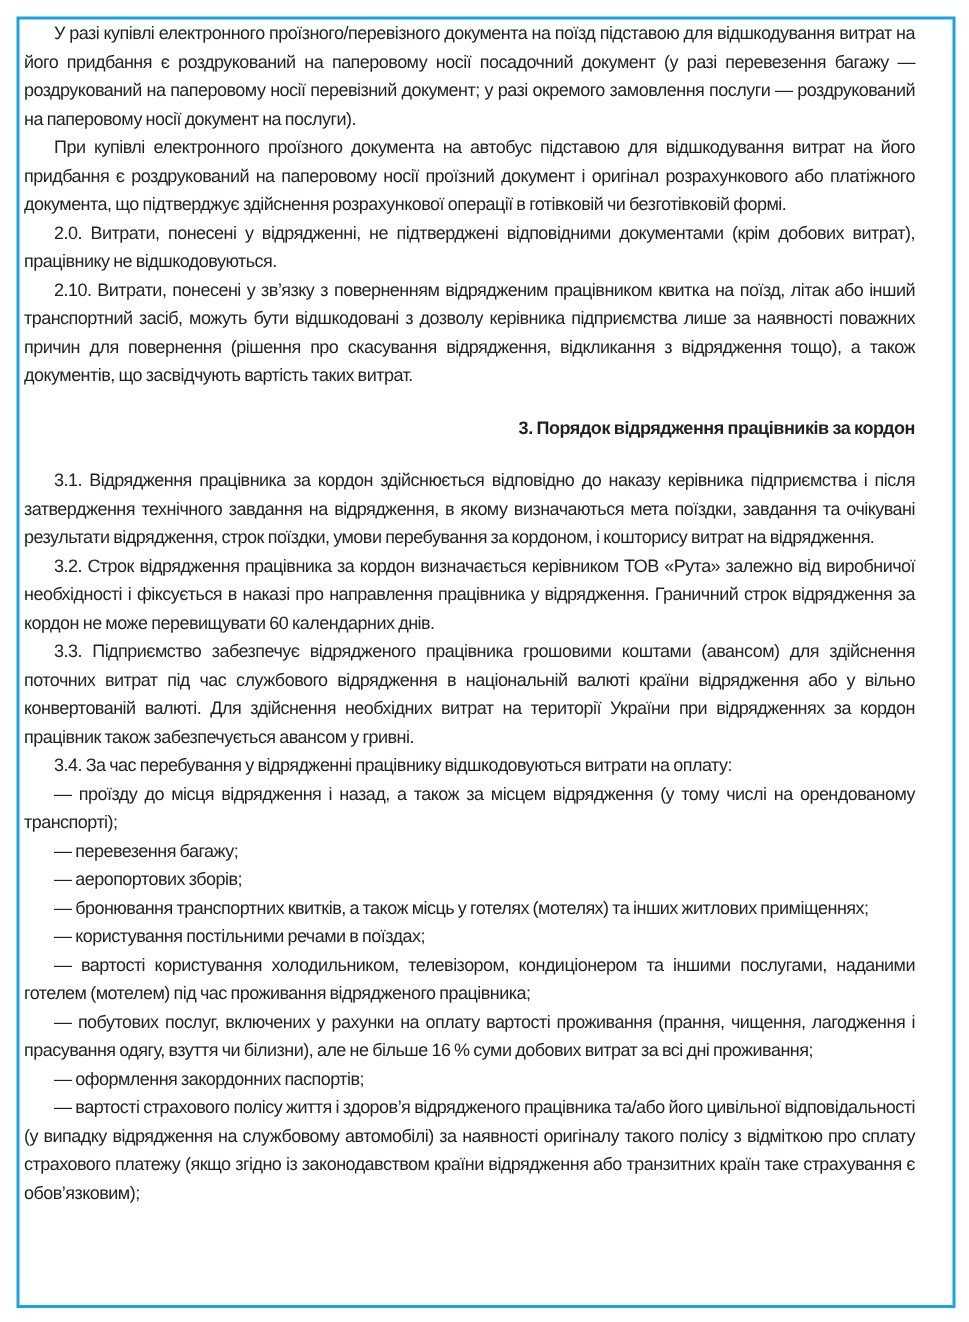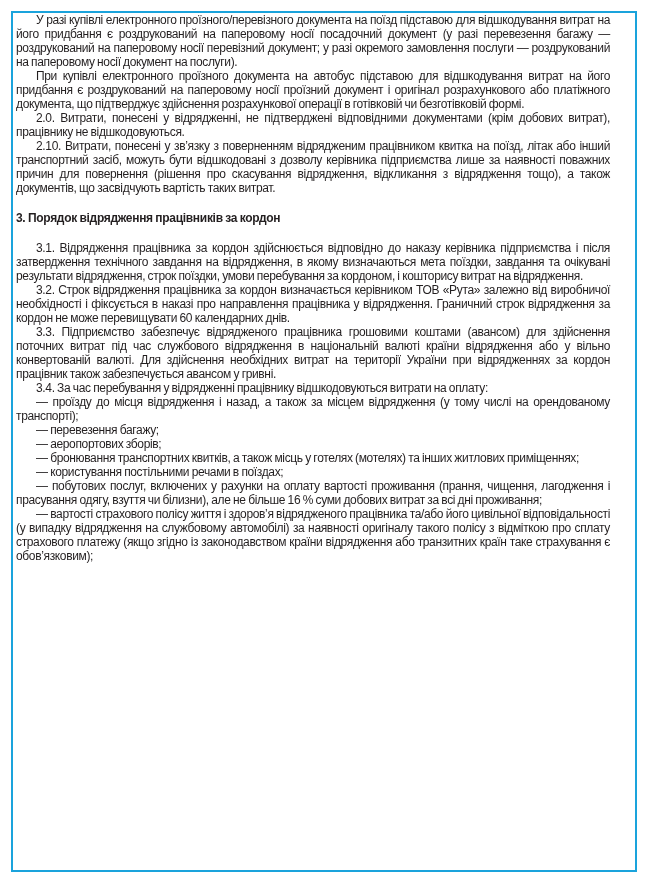--- a/index.html
+++ b/index.html
@@ -10,32 +10,32 @@
     width: 622px; height: 857px;
     border: 2px solid #1aa3dc;
     box-sizing: content-box;
   }
   .content {
     position: absolute;
     left: 16px; top: 13px;
     width: 594px;
     font-family: "Liberation Sans", sans-serif;
     font-size: 12px;
-    line-height: 14px;
+    line-height: 19px;
     color: #231f20;
     letter-spacing: -0.35px;
     word-spacing: -0.5px;
   }
   .content p {
     margin: 0;
     text-align: justify;
     text-indent: 20px;
   }
   .content p.heading {
-    text-align: left;
+    text-align: right;
     text-indent: 0;
     font-weight: bold;
     margin: 16px 0 16px 0;
     letter-spacing: -0.3px;
   }
 </style>
 </head>
 <body>
 
 <div class="frame"></div>
@@ -51,15 +51,17 @@
   <p>3.1. Відрядження працівника за кордон здійснюється відповідно до наказу керівника підприємства і після затвердження технічного завдання на відрядження, в якому визначаються мета поїздки, завдання та очікувані результати відрядження, строк поїздки, умови перебування за кордоном, і кошторису витрат на відрядження.</p>
   <p>3.2. Строк відрядження працівника за кордон визначається керівником ТОВ «Рута» залежно від виробничої необхідності і фіксується в наказі про направлення працівника у відрядження. Граничний строк відрядження за кордон не може перевищувати 60 календарних днів.</p>
   <p>3.3. Підприємство забезпечує відрядженого працівника грошовими коштами (авансом) для здійснення поточних витрат під час службового відрядження в національній валюті країни відрядження або у вільно конвертованій валюті. Для здійснення необхідних витрат на території України при відрядженнях за кордон працівник також забезпечується авансом у гривні.</p>
   <p>3.4. За час перебування у відрядженні працівнику відшкодовуються витрати на оплату:</p>
 
   <p>— проїзду до місця відрядження і назад, а також за місцем відрядження (у тому числі на орендованому транспорті);</p>
   <p>— перевезення багажу;</p>
   <p>— аеропортових зборів;</p>
   <p>— бронювання транспортних квитків, а також місць у готелях (мотелях) та інших житлових приміщеннях;</p>
   <p>— користування постільними речами в поїздах;</p>
+  <p>— вартості користування холодильником, телевізором, кондиціонером та іншими послугами, наданими готелем (мотелем) під час проживання відрядженого працівника;</p>
   <p>— побутових послуг, включених у рахунки на оплату вартості проживання (прання, чищення, лагодження і прасування одягу, взуття чи білизни), але не більше 16 % суми добових витрат за всі дні проживання;</p>
+  <p>— оформлення закордонних паспортів;</p>
   <p>— вартості страхового полісу життя і здоров’я відрядженого працівника та/або його цивільної відповідальності (у випадку відрядження на службовому автомобілі) за наявності оригіналу такого полісу з відміткою про сплату страхового платежу (якщо згідно із законодавством країни відрядження або транзитних країн таке страхування є обов’язковим);</p>
 </div>
 
 </body></html>

